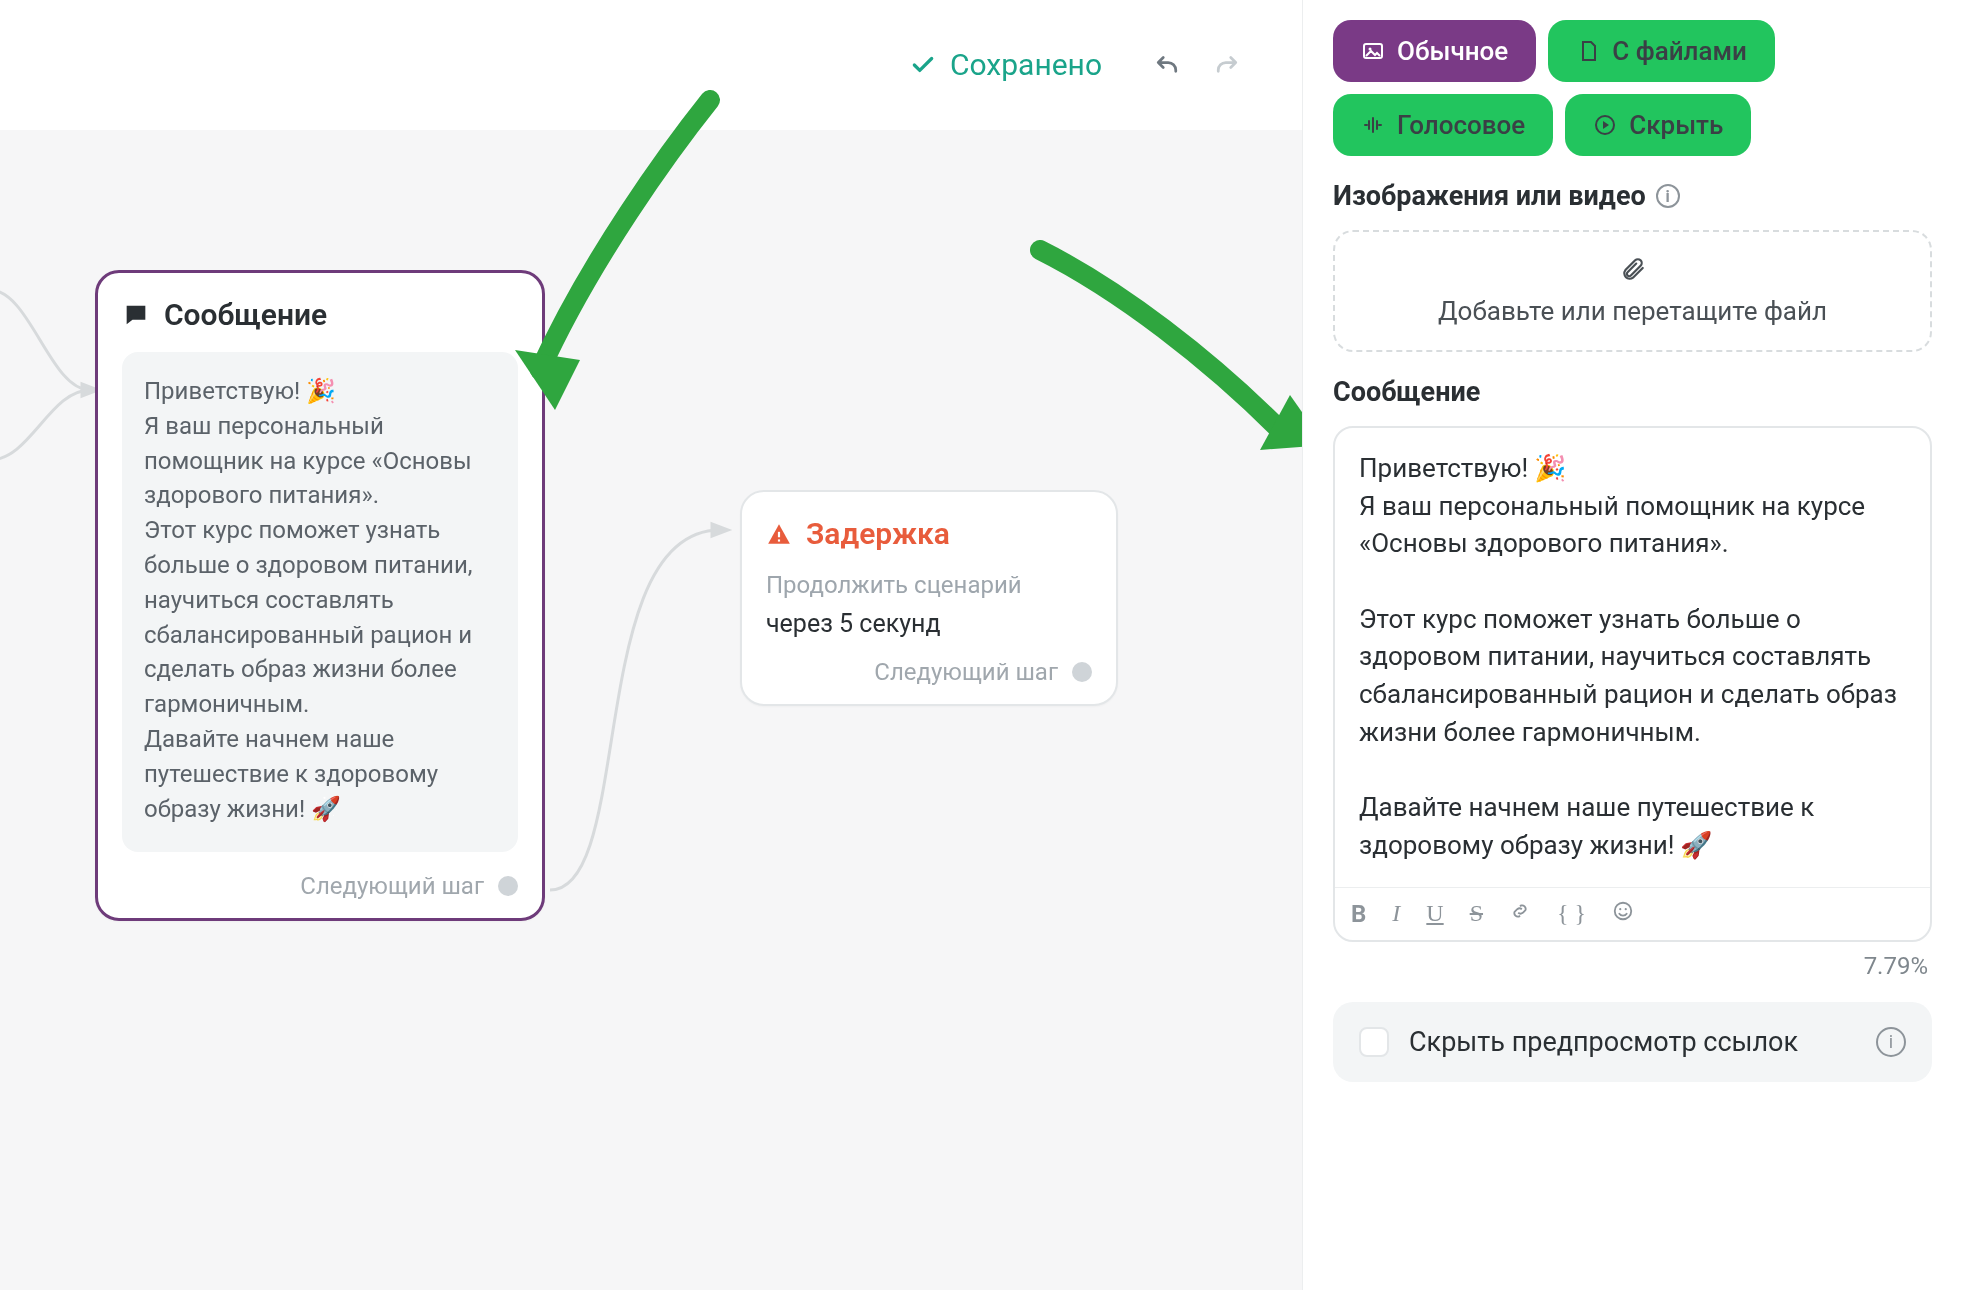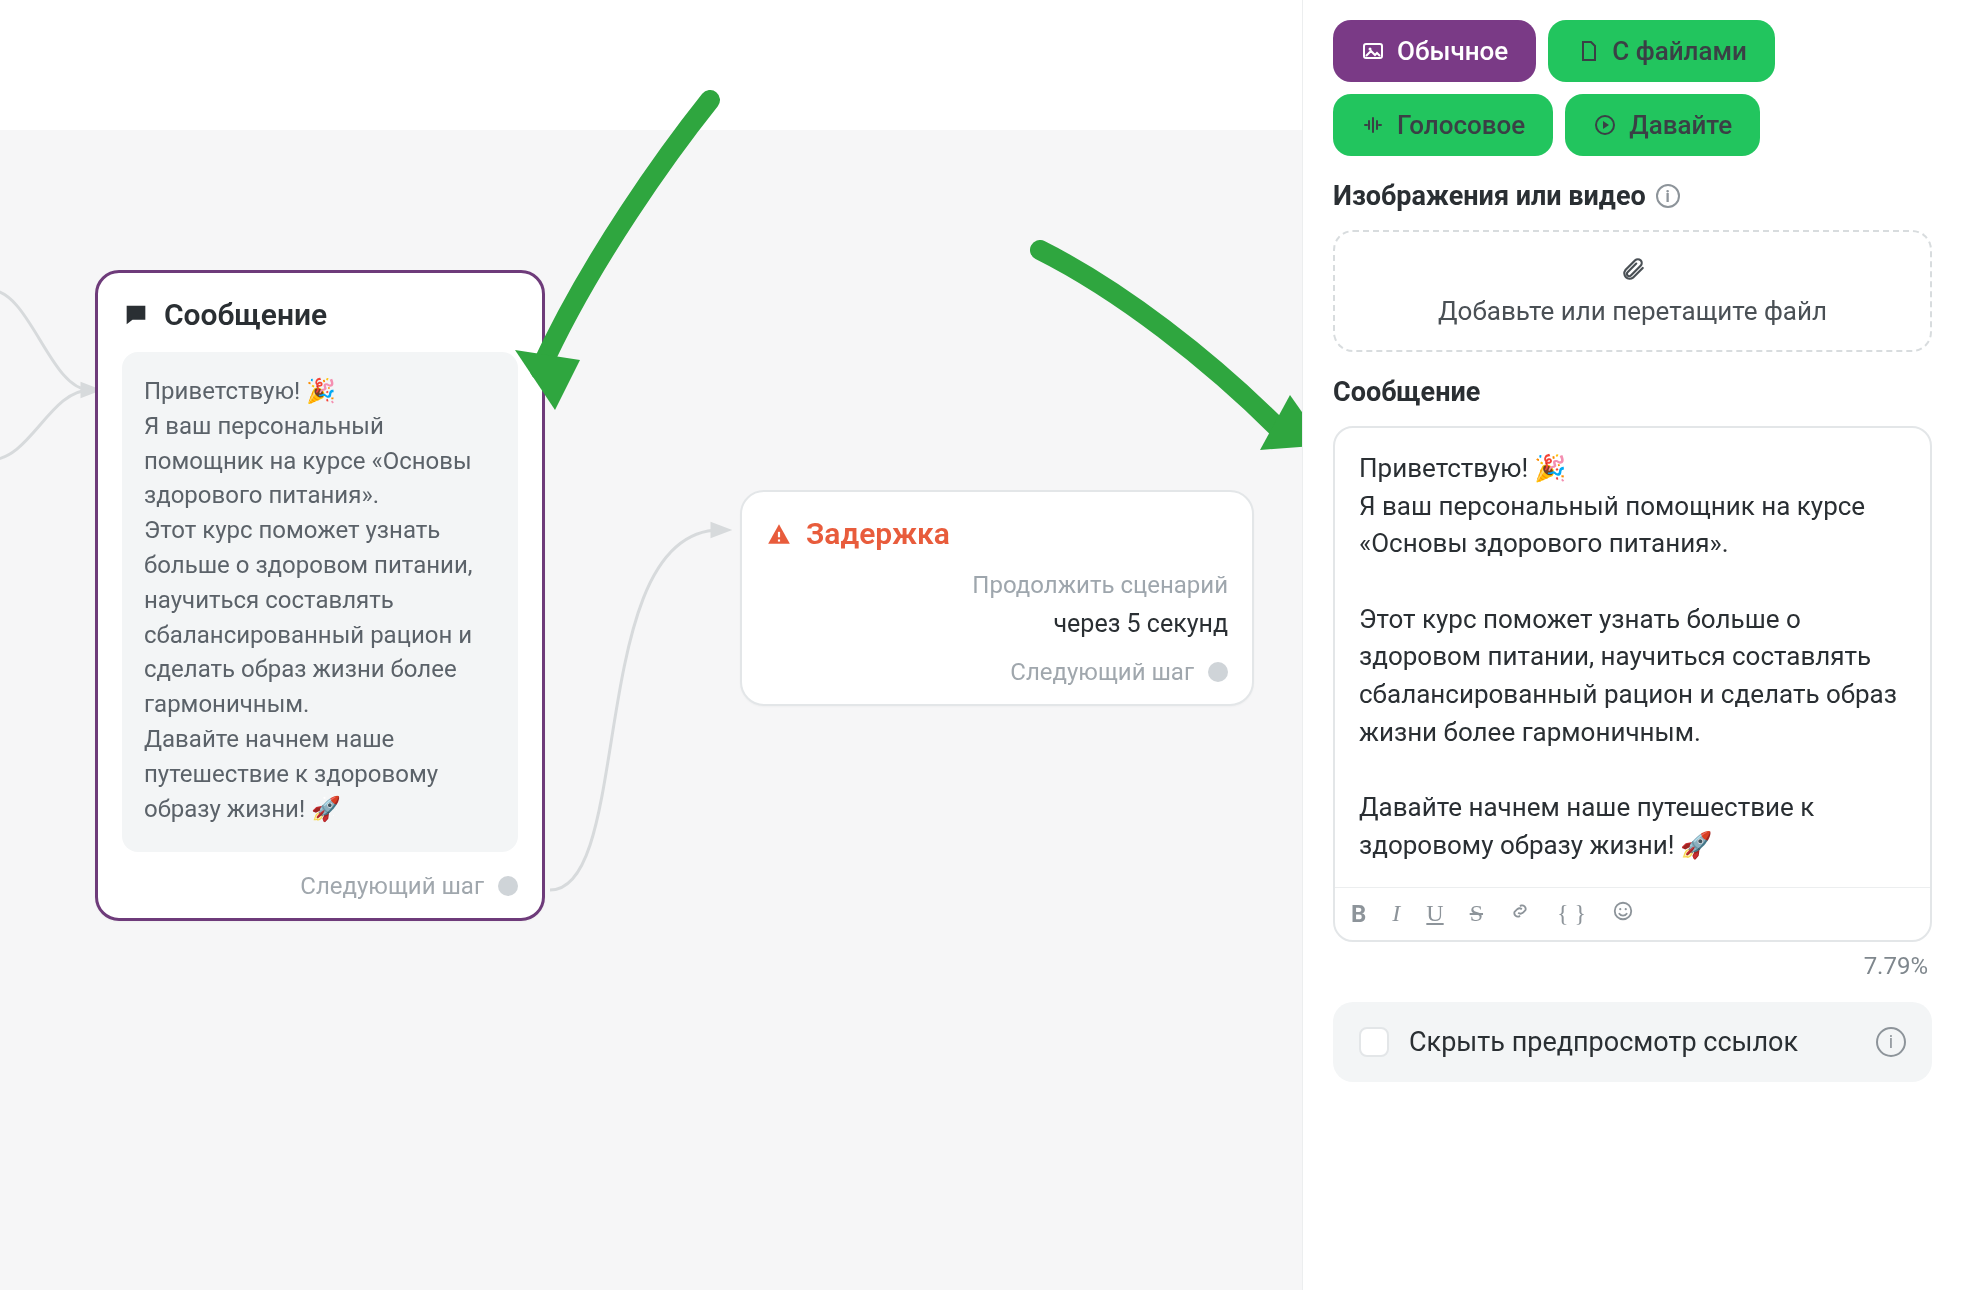--- a/index.html
+++ b/index.html
@@ -129,20 +129,40 @@
   svg { display:block; }
 
   
   .connector { position:absolute; stroke:#d7dadc; stroke-width:3; fill:none; }
   .connector .arrowhead { fill:#d7dadc; }
 </style>
 </head>
 <body>
 
 <div class="canvas-area">
+  <div class="canvas-header">
+    <div class="saved-status">
+      <svg width="26" height="26" viewBox="0 0 24 24">
+          <path d="M4 12l5 5L20 6" stroke="#1aa48a" stroke-width="3" fill="none" stroke-linecap="round" stroke-linejoin="round"></path>
+        </svg>
+      <span>Сохранено</span>
+    </div>
+    <div class="undo-redo">
+      <span>
+        <svg width="30" height="30" viewBox="0 0 24 24">
+            <path d="M9 14l-4-4 4-4M5 10h8a6 6 0 016 6v1" stroke="#6f7880" stroke-width="2.2" fill="none" stroke-linecap="round" stroke-linejoin="round"></path>
+          </svg>
+      </span>
+      <span>
+        <svg width="30" height="30" viewBox="0 0 24 24">
+            <path d="M15 14l4-4-4-4M19 10h-8a6 6 0 00-6 6v1" stroke="#c6ccd0" stroke-width="2.2" fill="none" stroke-linecap="round" stroke-linejoin="round"></path>
+          </svg>
+      </span>
+    </div>
+  </div>
 
   <div class="canvas-body">
 
     <svg class="connector" style="left:-10px; top:150px; width:110px; height:300px;">
       <path d="M0,10 C40,10 60,110 100,110"></path>
       <polygon class="arrowhead" points="92,104 108,110 92,116"></polygon>
     </svg>
     <svg class="connector" style="left:-10px; top:240px; width:110px; height:120px;">
       <path d="M0,90 C40,90 60,20 100,20"></path>
     </svg>
@@ -162,21 +182,21 @@
         <span>Следующий шаг</span>
         <span class="port"></span>
       </div>
     </div>
 
     <svg class="connector" style="left:545px; top:390px; width:200px; height:400px;">
       <path d="M5,370 C90,370 40,10 175,10"></path>
       <polygon class="arrowhead" points="167,4 183,10 167,16"></polygon>
     </svg>
 
-    <div class="node" style="left:740px; top:360px; width:514px;text-align:right;">
+    <div class="node" style="left:740px; top:360px; width:378px;">
       <div class="node-title delay">
         <svg width="26" height="26" viewBox="0 0 24 24">
             <path d="M12 3l10 18H2L12 3z" fill="#e85c3c"></path>
             <rect x="11" y="10" width="2" height="5" fill="#fff"></rect>
             <rect x="11" y="17" width="2" height="2" fill="#fff"></rect>
           </svg>
         <span>Задержка</span>
       </div>
       <div class="delay-sub">Продолжить сценарий</div>
       <div class="delay-val">через 5 секунд</div>
@@ -223,21 +243,21 @@
       <svg width="24" height="24" viewBox="0 0 24 24">
           <path d="M4 12h2M8 8v8M12 5v14M16 8v8M20 12h-2" stroke="#3a4045" stroke-width="2" stroke-linecap="round"></path>
         </svg>
       <span>Голосовое</span>
     </div>
     <div class="chip">
       <svg width="24" height="24" viewBox="0 0 24 24">
           <circle cx="12" cy="12" r="9" fill="none" stroke="#3a4045" stroke-width="2"></circle>
           <path d="M10 8l6 4-6 4V8z" fill="#3a4045"></path>
         </svg>
-      <span>Давайте</span>
+      <span>Скрыть</span>
     </div>
   </div>
 
   <div class="section-label">
     <span>Изображения или видео</span>
     <span class="info">i</span>
   </div>
   <div class="dropzone">
     <svg width="26" height="26" viewBox="0 0 24 24">
         <path d="M21 11l-9 9a5 5 0 01-7-7l9-9a3.5 3.5 0 015 5l-9 9a2 2 0 01-3-3l8-8" stroke="#4a5055" stroke-width="2" fill="none" stroke-linecap="round"></path>

